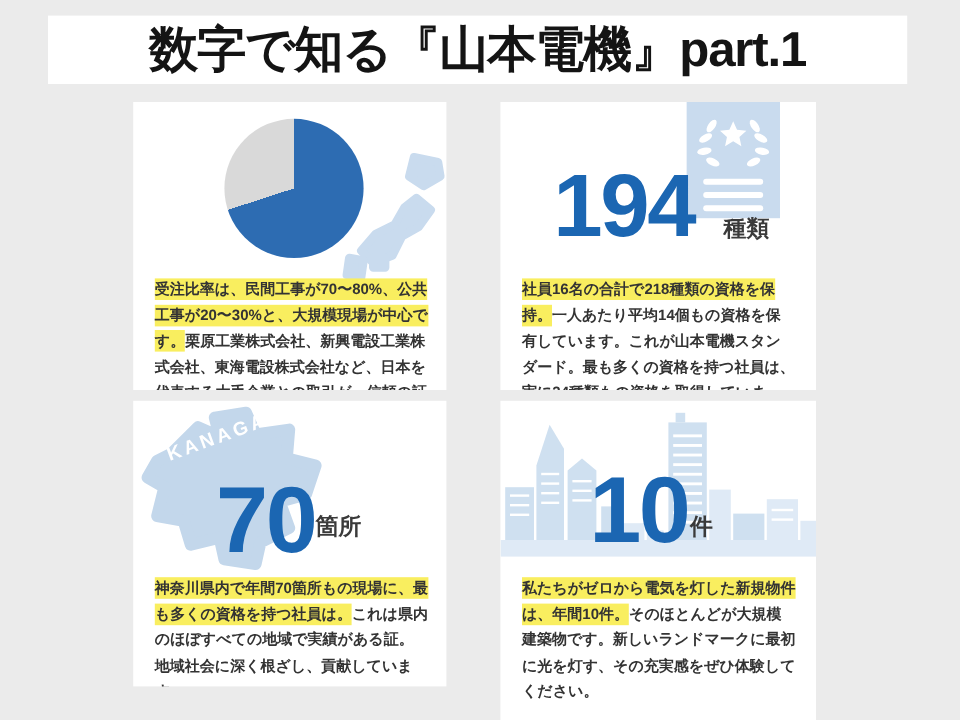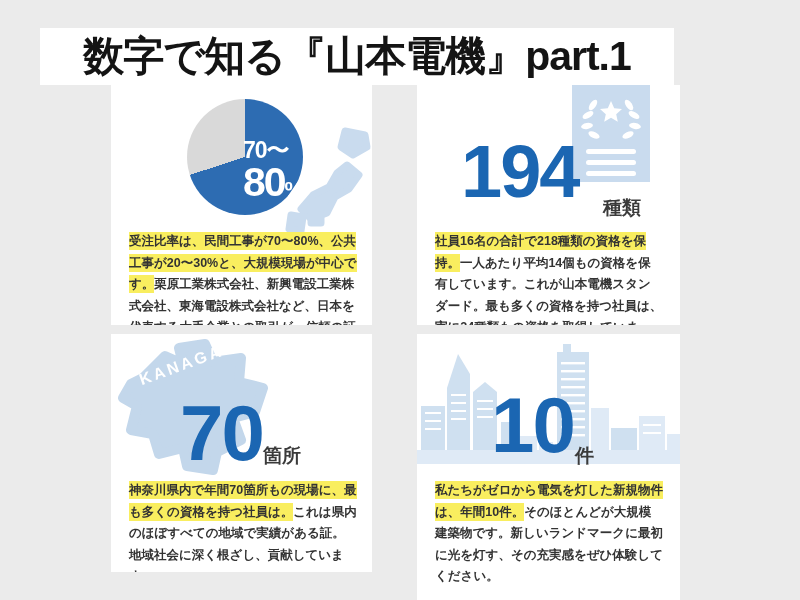--- a/index.html
+++ b/index.html
@@ -4,22 +4,22 @@
 <style>
   html,body{margin:0;padding:0;}
   body{
     width:800px;height:600px;background:#ebebeb;position:relative;overflow:hidden;
     font-family:"Liberation Sans","DejaVu Sans",sans-serif;
   }
   .abs{position:absolute;}
 
   
   .title-bar{
-    left:40px;top:13px;width:634px;height:57px;background:#ffffff;
-    display:flex;align-items:center;justify-content:center;margin-top:15px;
+    left:40px;top:13px;width:716px;height:57px;background:#ffffff;
+    display:flex;align-items:center;justify-content:center;
   }
   .title-text{
     font-size:41px;font-weight:900;color:#141414;letter-spacing:-1px;white-space:nowrap;
   }
 
   
   .card{background:#ffffff;overflow:hidden;}
   .card1{left:111px;top:85px;width:261px;height:240px;}
   .card2{left:417px;top:85px;width:263px;height:240px;}
   .card3{left:111px;top:334px;width:261px;height:238px;}
@@ -32,21 +32,21 @@
   }
   .body-text mark{
     background:#f9ee5f;color:#333333;padding:2px 0;
     -webkit-box-decoration-break:clone;box-decoration-break:clone;
   }
 
   .stat-number{
     font-weight:900;color:#1b66b2;letter-spacing:-2px;line-height:1;
   }
   .stat-unit{
-    font-weight:900;color:#3a3a3a;font-size:19px;line-height:1;margin-top:16px;
+    font-weight:900;color:#3a3a3a;font-size:19px;line-height:1;
   }
 
   
   .pie{
     left:76px;top:14px;width:116px;height:116px;border-radius:50%;
     background:#2d6cb2; 
   }
   .pie-label{left:132px;top:54px;color:#ffffff;font-weight:900;line-height:1;}
   .pie-label .pre{font-size:23px;display:block;letter-spacing:-1px;}
   .pie-label .big{font-size:41px;letter-spacing:-2px;}
@@ -82,23 +82,20 @@
   <svg class="abs" style="left:172px;top:38px;" width="90" height="110" viewBox="0 0 90 110">
     <g fill="#c9dbee" stroke="#c9dbee" stroke-width="7" stroke-linejoin="round">
       <path d="M62,8 L82,12 L84,24 L70,32 L58,24 Z"></path>
       <path d="M64,42 L76,52 L66,66 L52,74 L44,90 L28,96 L18,86 L30,72 L46,64 L54,50 Z"></path>
       <path d="M28,92 L38,92 L38,100 L28,100 Z"></path>
       <path d="M8,92 L20,94 L18,108 L6,106 Z"></path>
     </g>
     <rect x="8" y="114" width="5" height="5" fill="#c9dbee" transform="rotate(10 10 116)"></rect>
   </svg>
   <div class="abs pie" style="background: conic-gradient(rgb(45, 108, 178) 0deg, rgb(45, 108, 178) 70%, rgb(217, 217, 217) 70%, rgb(217, 217, 217) 100%);"></div>
-  <div class="abs pie-label">
-    <span class="pre">70〜</span><span class="big">80</span><span class="pct">%</span>
-  </div>
   <p class="abs body-text" style="margin:0;"><mark>受注比率は、民間工事が70〜80%、公共工事が20〜30%と、大規模現場が中心です。</mark><span>栗原工業株式会社、新興電設工業株式会社、東海電設株式会社など、日本を代表する大手企業との取引が、信頼の証です。</span></p>
 </div>
 
 <div class="abs card card2">
   <svg class="abs cert-icon" width="78" height="97" viewBox="0 0 78 97">
     <rect x="0" y="0" width="78" height="97" fill="#c9dbee"></rect>
     <g fill="#ffffff">
       <path d="M39,16 l3.2,7.2 7.8,0.8 -5.8,5.2 1.6,7.6 -6.8,-4 -6.8,4 1.6,-7.6 -5.8,-5.2 7.8,-0.8 Z"></path>
       <ellipse cx="21" cy="20" rx="3" ry="6" transform="rotate(35 21 20)"></ellipse>
       <ellipse cx="16" cy="30" rx="3" ry="6" transform="rotate(60 16 30)"></ellipse>

